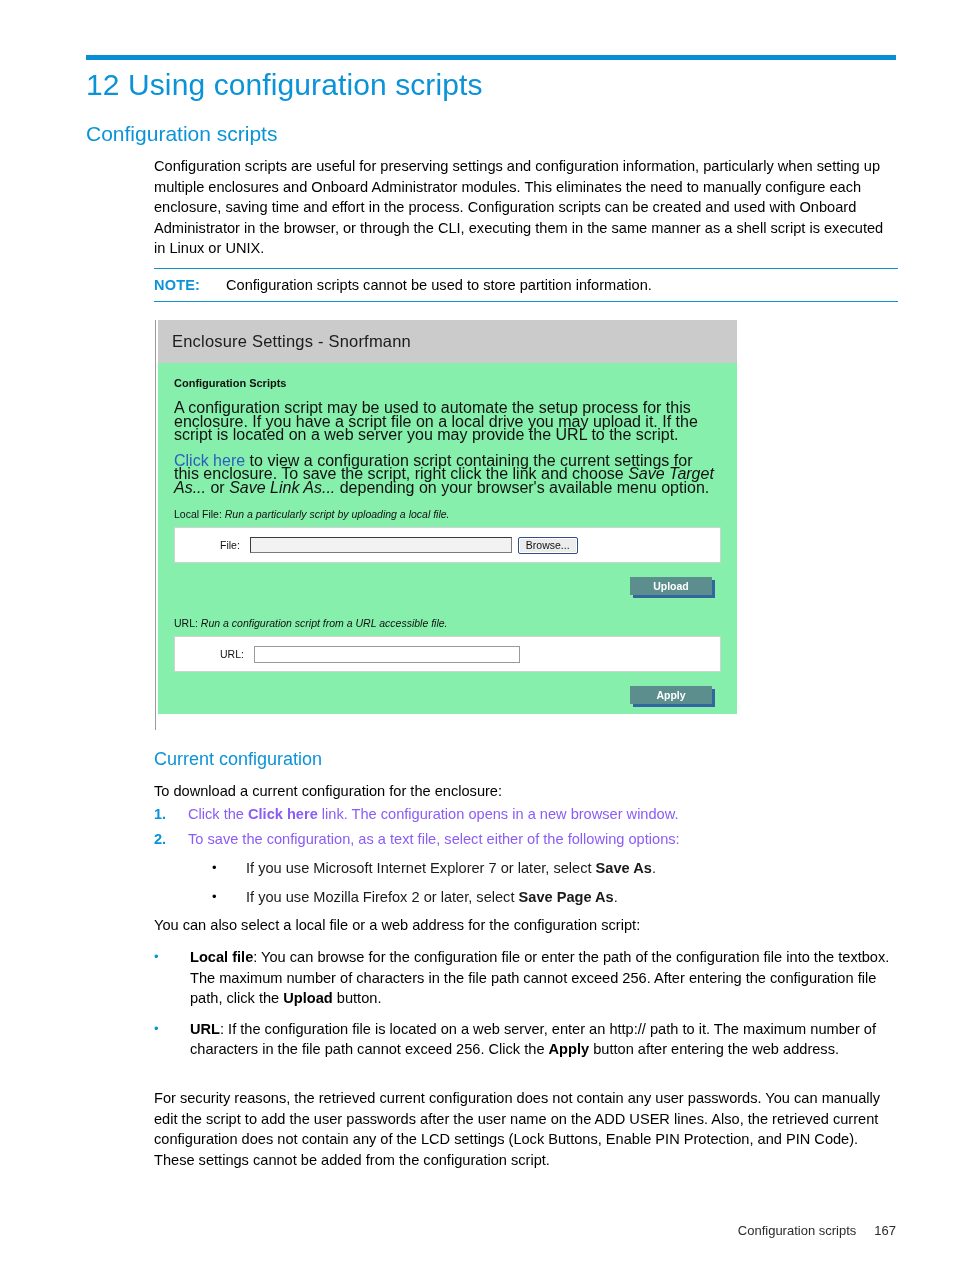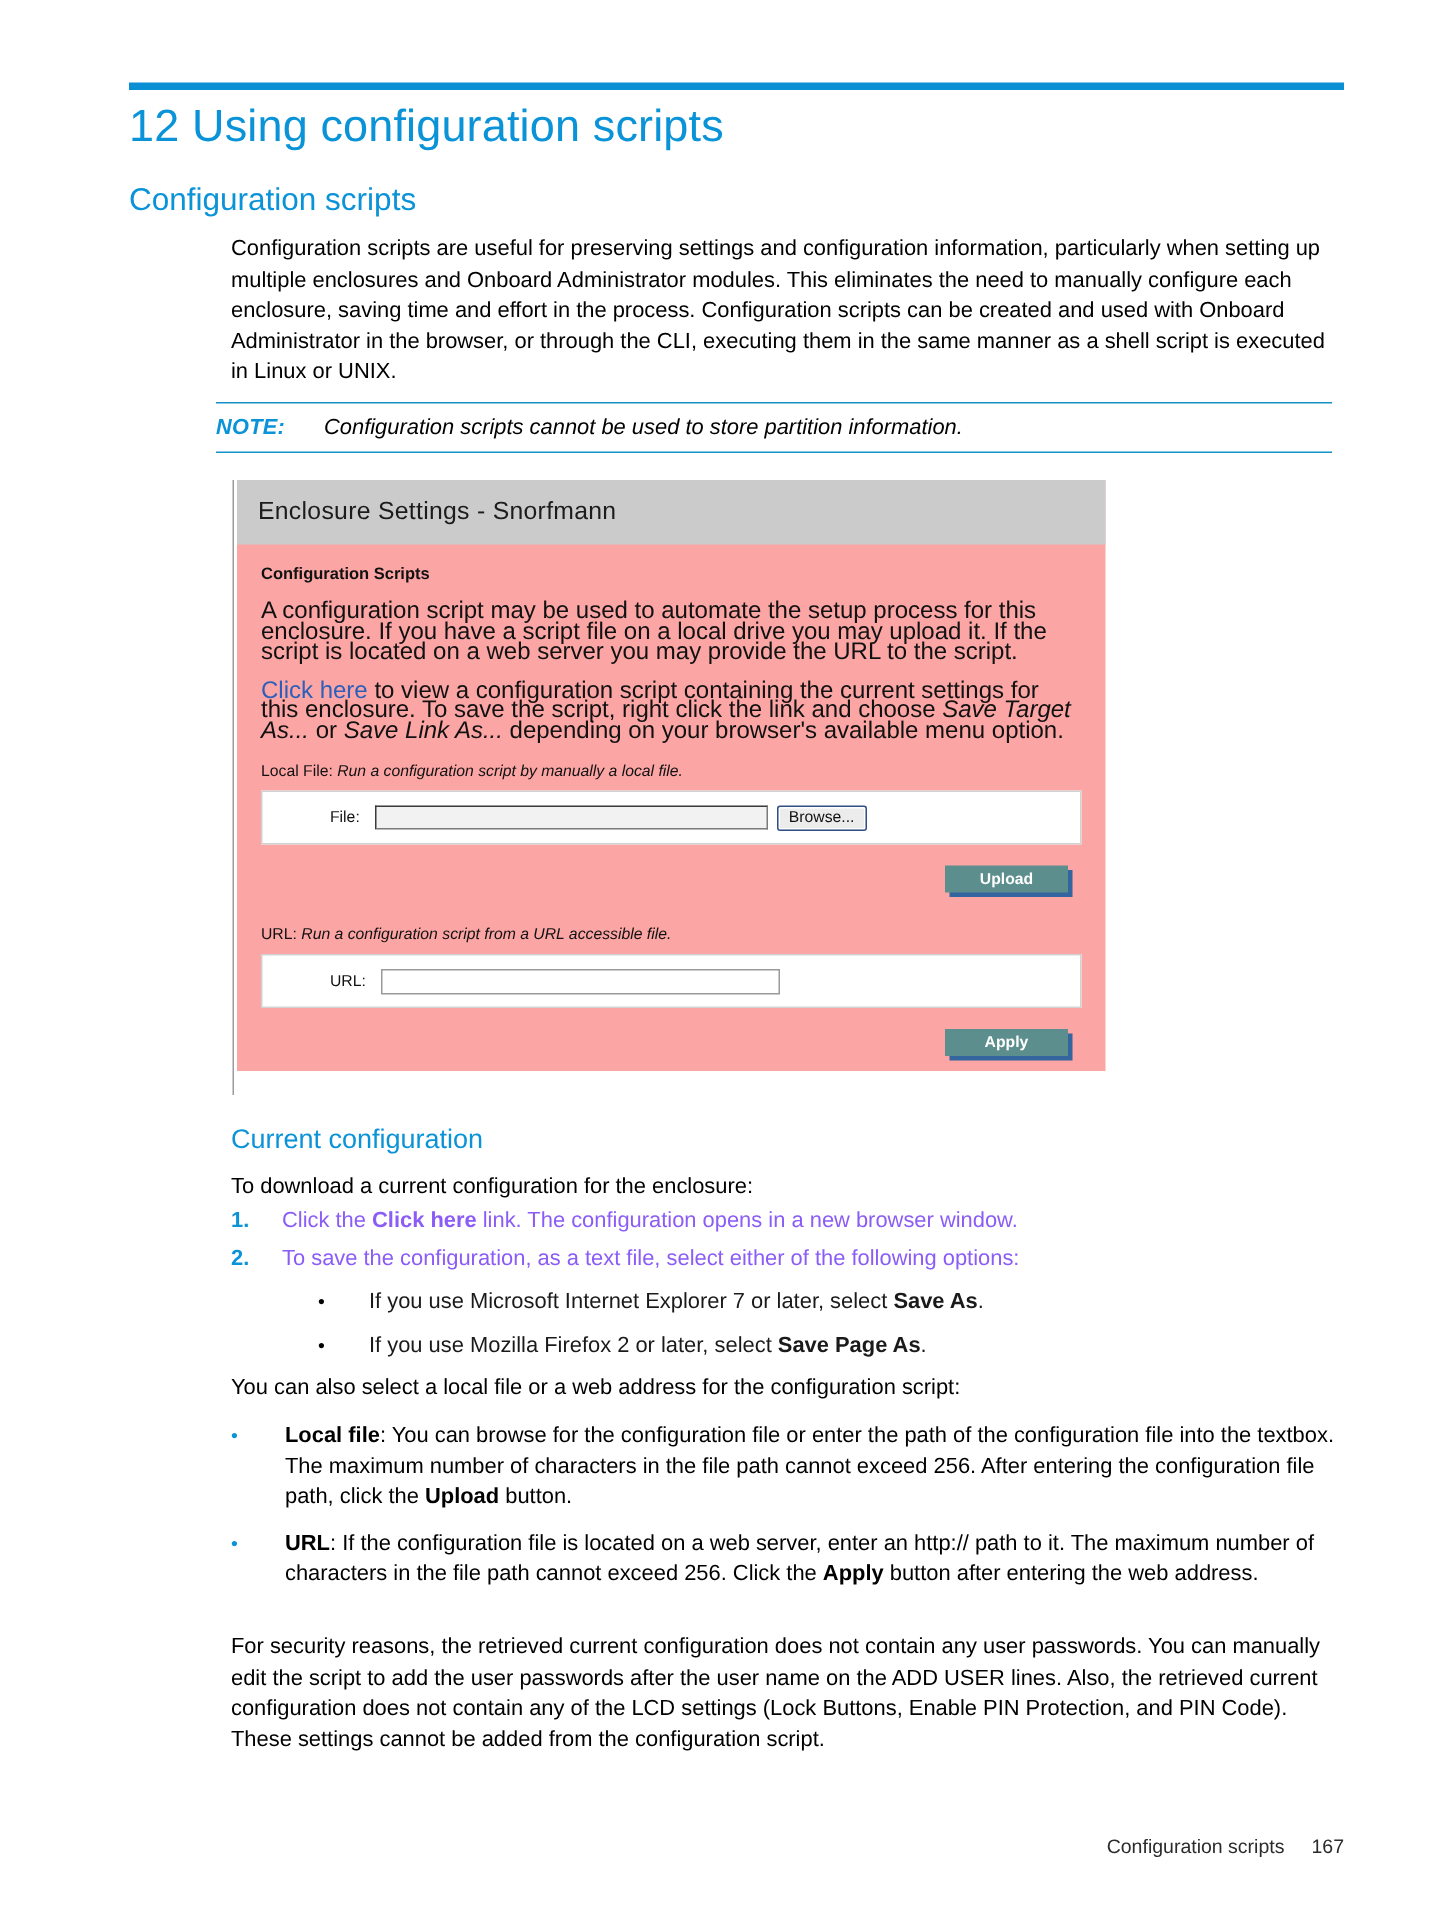--- a/index.html
+++ b/index.html
@@ -90,24 +90,23 @@
   .download-lead {
     left: 154px;
     top: 781px;
     width: 744px;
   }
   b, .b { font-weight: 700; }
 
   
   .note {
     position: absolute;
-    left: 144px;
+    left: 154px;
     top: 268px;
     width: 744px;
-    font-style: italic;
   }
   .note-rule {
     height: 1px;
     background: #1391c8;
     width: 100%;
   }
   .note-body {
     display: flex;
     align-items: baseline;
     padding: 6px 0 6px 0;
@@ -140,21 +139,21 @@
     top: 0;
     width: 1px;
     height: 410px;
     background: #9b9b9b;
   }
   .oa-panel {
     position: absolute;
     left: 3px;
     top: 0;
     width: 579px;
-    background: #fca5a5;
+    background: #86efac;
     font-family: "Liberation Sans", sans-serif;
   }
   .oa-header {
     height: 43px;
     background: #cbcbcb;
     display: flex;
     align-items: center;
     padding-left: 14px;
     box-sizing: border-box;
   }
@@ -373,21 +372,21 @@
       </div>
 
       <div class="oa-body">
 
         <div class="oa-section-title">Configuration Scripts</div>
 
         <p class="oa-para">A configuration script may be used to automate the setup process for this enclosure. If you have a script file on a local drive you may upload it. If the script is located on a web server you may provide the URL to the script.</p>
 
         <p class="oa-para"><a class="oa-link" href="#">Click here</a><span> to view a configuration script containing the current settings for this enclosure. To save the script, right click the link and choose </span><span class="oa-italic">Save Target As...</span><span> or </span><span class="oa-italic">Save Link As...</span><span> depending on your browser's available menu option.</span></p>
 
-        <div class="oa-field-label-line"><span>Local File:</span> <span class="oa-italic">Run a configuration script by manually a local file.</span></div>
+        <div class="oa-field-label-line"><span>Local File:</span> <span class="oa-italic">Run a particularly script by uploading a local file.</span></div>
 
         <div class="oa-box">
           <span class="oa-box-label">File:</span>
           <input class="file-input" type="text" placeholder="" style="">
           <button class="browse-btn">Browse...</button>
         </div>
 
         <div class="btn-row">
           <button class="teal-btn">Upload</button>
         </div>

